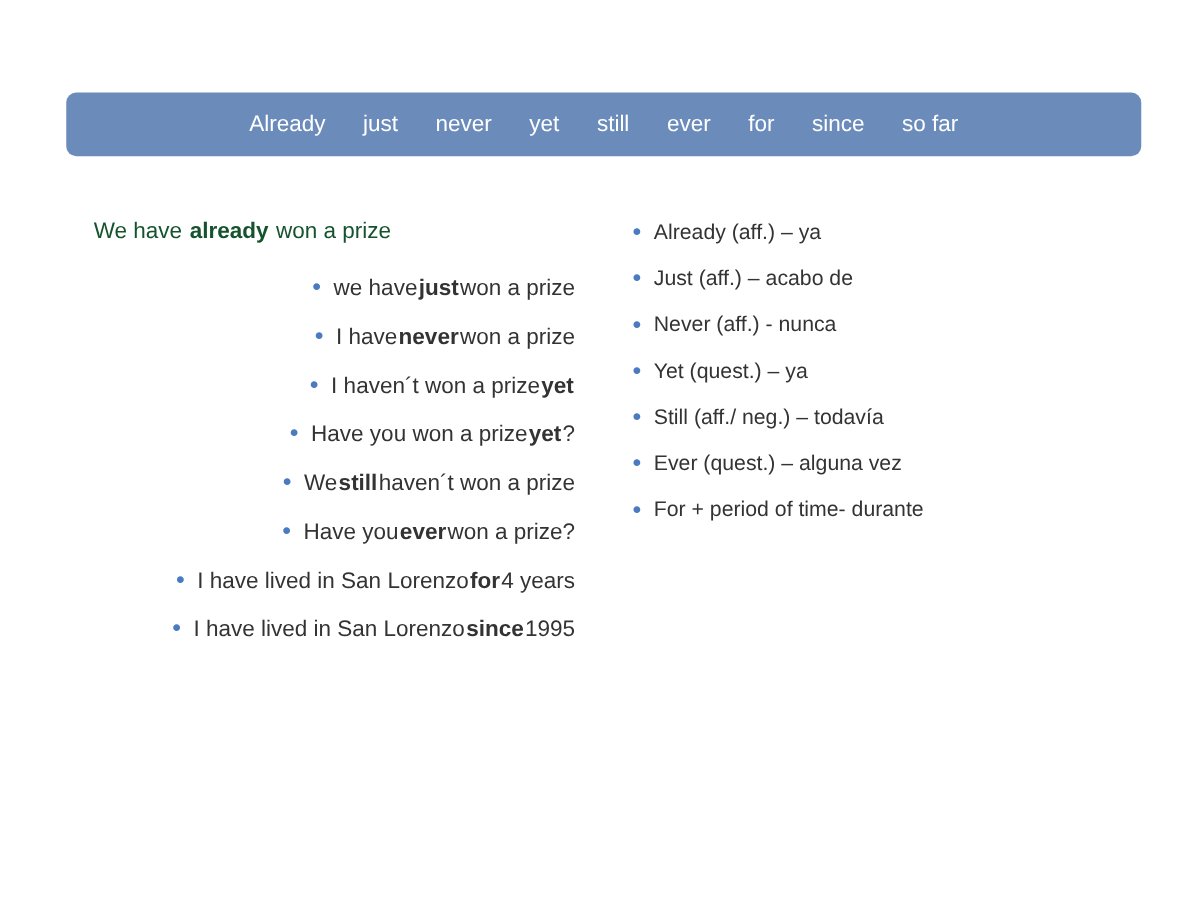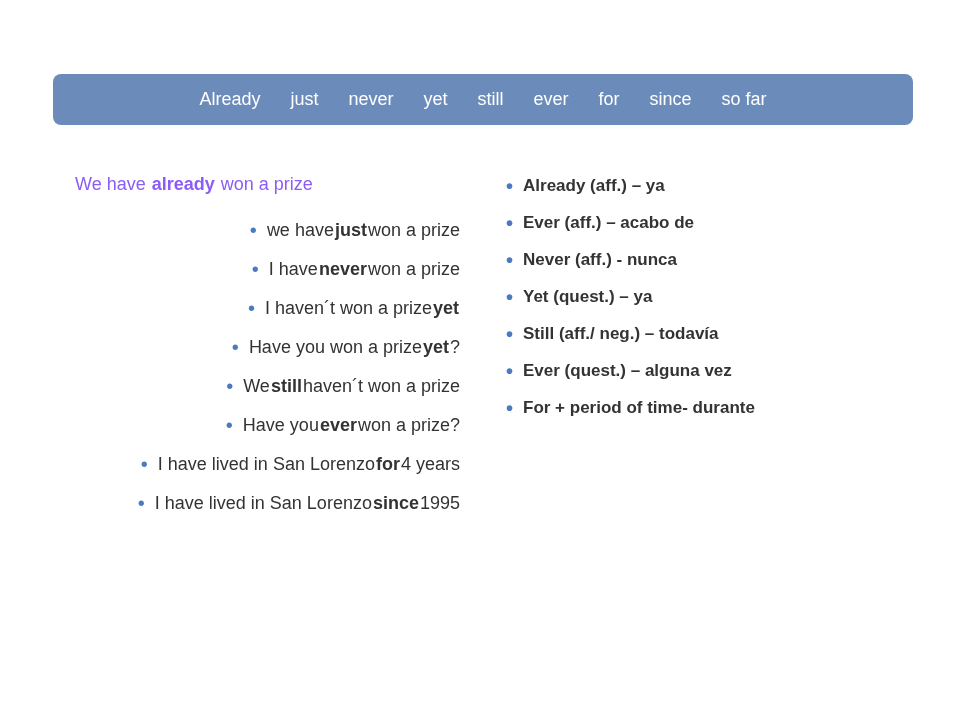--- a/index.html
+++ b/index.html
@@ -65,26 +65,25 @@
       display: flex;
       flex-direction: column;
       gap: 6px;
     }
 
     .right-column {
       flex: 1;
       display: flex;
       flex-direction: column;
       gap: 4px;
-      font-weight: bold;
     }
 
     .sentence-first {
       font-size: 18px;
-      color: #8b5cf6;
+      color: #14532d;
       padding: 4px 0 4px 20px;
       line-height: 1.5;
     }
 
     .sentence-first .bold-word {
       font-weight: bold;
     }
 
     .sentence {
       font-size: 18px;
@@ -159,21 +158,21 @@
           <div class="sentence">We <strong class="bold-word">still</strong> haven´t won a prize</div>
           <div class="sentence">Have you <strong class="bold-word">ever</strong> won a prize?</div>
           <div class="sentence">I have lived in San Lorenzo <strong class="bold-word">for</strong> 4 years</div>
           <div class="sentence">I have lived in San Lorenzo <strong class="bold-word">since</strong> 1995</div>
         </div>
     </div>
 
     <div class="right-column">
       <div id="translations-container">
       <div class="translation-item">Already (aff.) – ya</div>
-          <div class="translation-item">Ever (aff.) – acabo de</div>
+          <div class="translation-item">Just (aff.) – acabo de</div>
           <div class="translation-item">Never (aff.) - nunca</div>
           <div class="translation-item">Yet (quest.) – ya</div>
           <div class="translation-item">Still (aff./ neg.) – todavía</div>
           <div class="translation-item">Ever (quest.) – alguna vez</div>
           <div class="translation-item">For + period of time- durante</div>
         </div>
     </div>
   </div>
 
 </div>

